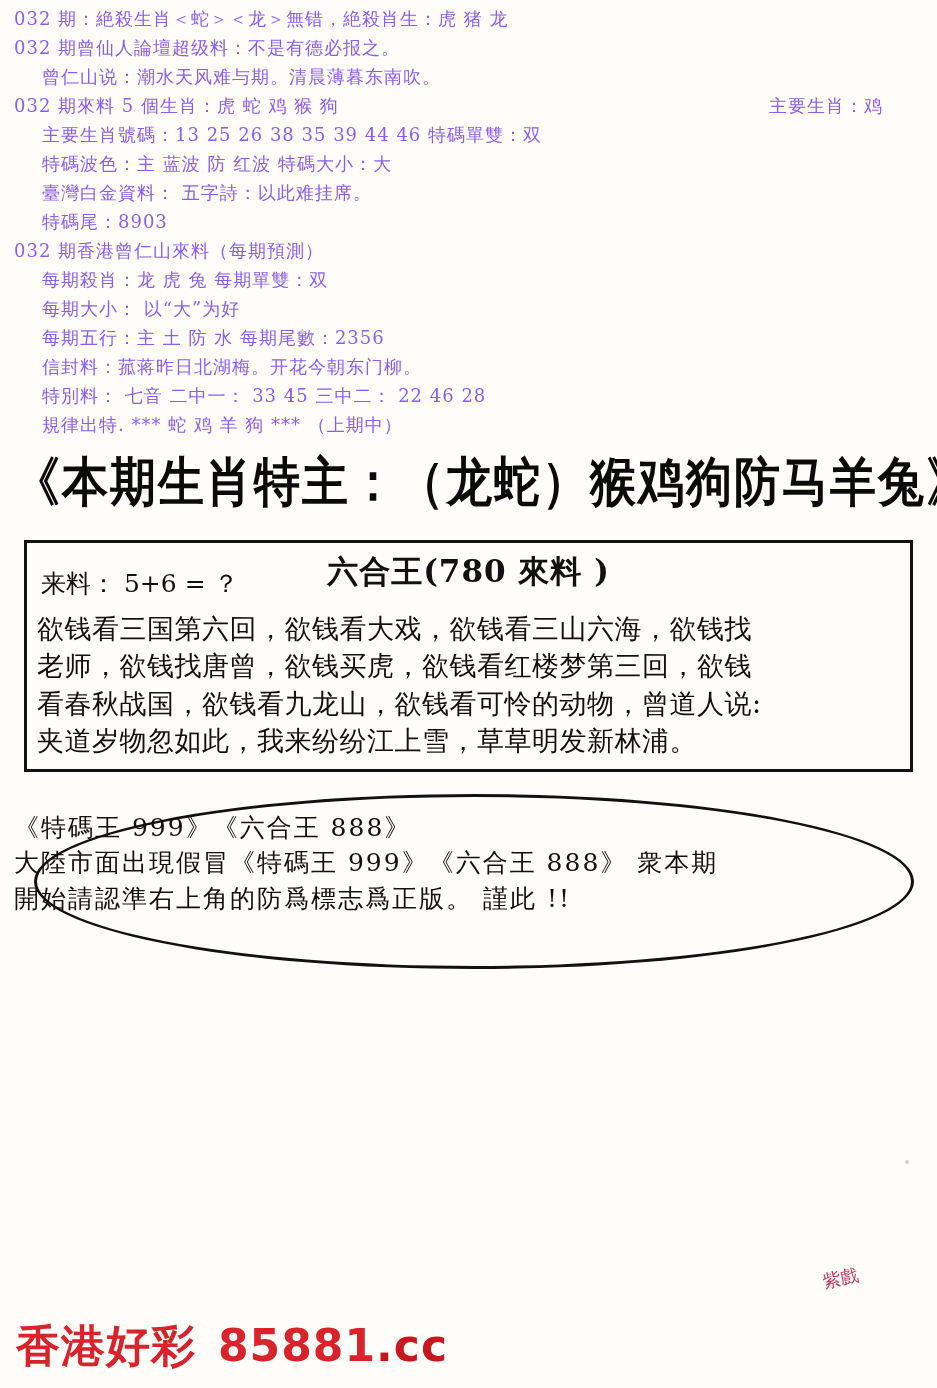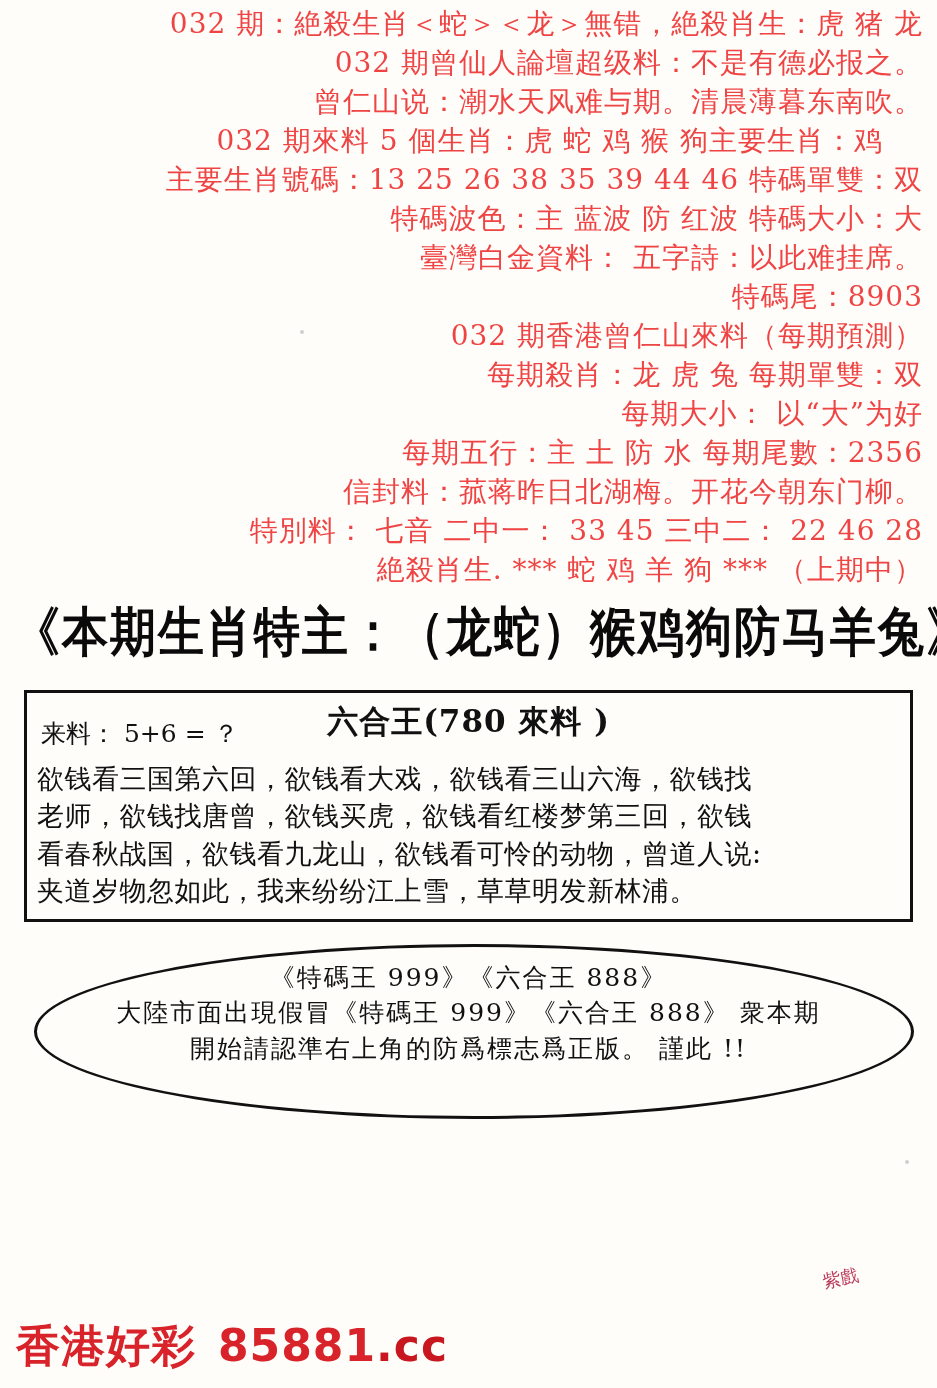--- a/index.html
+++ b/index.html
@@ -13,27 +13,26 @@
     overflow:hidden;
   }
   .page{
     position:relative;
     width:937px;
     height:1388px;
     box-sizing:border-box;
     padding:10px 14px 0 14px;
   }
   .line{
-    font-size:28px;
+    font-size:18px;
     line-height:1.0;
     letter-spacing:1px;
     margin:0 0 11px 0;
     white-space:nowrap;
-    color:#ef4444;
-    text-align:right;
+    color:#8b5cf6;
   }
   .ind1{padding-left:28px;}
   .ind3{padding-left:10px;}
   .sp-right{float:right;margin-right:40px;}
   .clearfix::after{content:"";display:block;clear:both;}
 
   
   .banner{
     margin:18px 0 12px 0;
     text-align:center;
@@ -86,21 +85,21 @@
     left:20px;
     top:0;
     width:880px;
     height:175px;
     border:3px solid #111;
     border-radius:50%/50%;
     box-sizing:border-box;
   }
   .e-line{
     position:relative;
-    text-align:center;
+    text-align:left;
     font-size:25px;
     letter-spacing:2px;
     line-height:1.25;
     color:#111;
     white-space:nowrap;
   }
   .e1{padding-top:18px;}
   .e2{padding-top:8px;}
   .e3{padding-top:4px;}
   .e4{padding-top:4px;}
@@ -154,21 +153,21 @@
     <div class="line ind1"><span>主要生肖號碼：13 25 26 38 35 39 44 46  特碼單雙：双</span></div>
     <div class="line ind1"><span>特碼波色：主 蓝波  防 红波 特碼大小：大</span></div>
     <div class="line ind1"><span>臺灣白金資料： 五字詩：以此难挂席。</span></div>
     <div class="line ind1"><span>特碼尾：8903</span></div>
     <div class="line"><span>032 期香港曾仁山來料（每期預測）</span></div>
     <div class="line ind1"><span>每期殺肖：龙 虎 兔   每期單雙：双</span></div>
     <div class="line ind1"><span>每期大小： 以“大”为好</span></div>
     <div class="line ind1"><span>每期五行：主 土  防 水 每期尾數：2356</span></div>
     <div class="line ind1"><span>信封料：菰蒋昨日北湖梅。开花今朝东门柳。</span></div>
     <div class="line ind1"><span>特別料： 七音   二中一： 33 45    三中二： 22 46 28</span></div>
-    <div class="line ind1"><span>絶殺肖生.  ***  蛇 鸡 羊 狗  ***  （上期中）</span></div>
+    <div class="line ind1"><span>規律出特.  ***  蛇 鸡 羊 狗  ***  （上期中）</span></div>
   </div>
 
   <div class="banner">《本期生肖特主：（龙蛇）猴鸡狗防马羊兔》</div>
 
   <div class="box">
     <div class="box-title">六合王(780 來料 )</div>
     <div class="box-sub">来料： 5+6 = ？</div>
     <div class="box-line">欲钱看三国第六回，欲钱看大戏，欲钱看三山六海，欲钱找</div>
     <div class="box-line">老师，欲钱找唐曾，欲钱买虎，欲钱看红楼梦第三回，欲钱</div>
     <div class="box-line">看春秋战国，欲钱看九龙山，欲钱看可怜的动物，曾道人说:</div>

